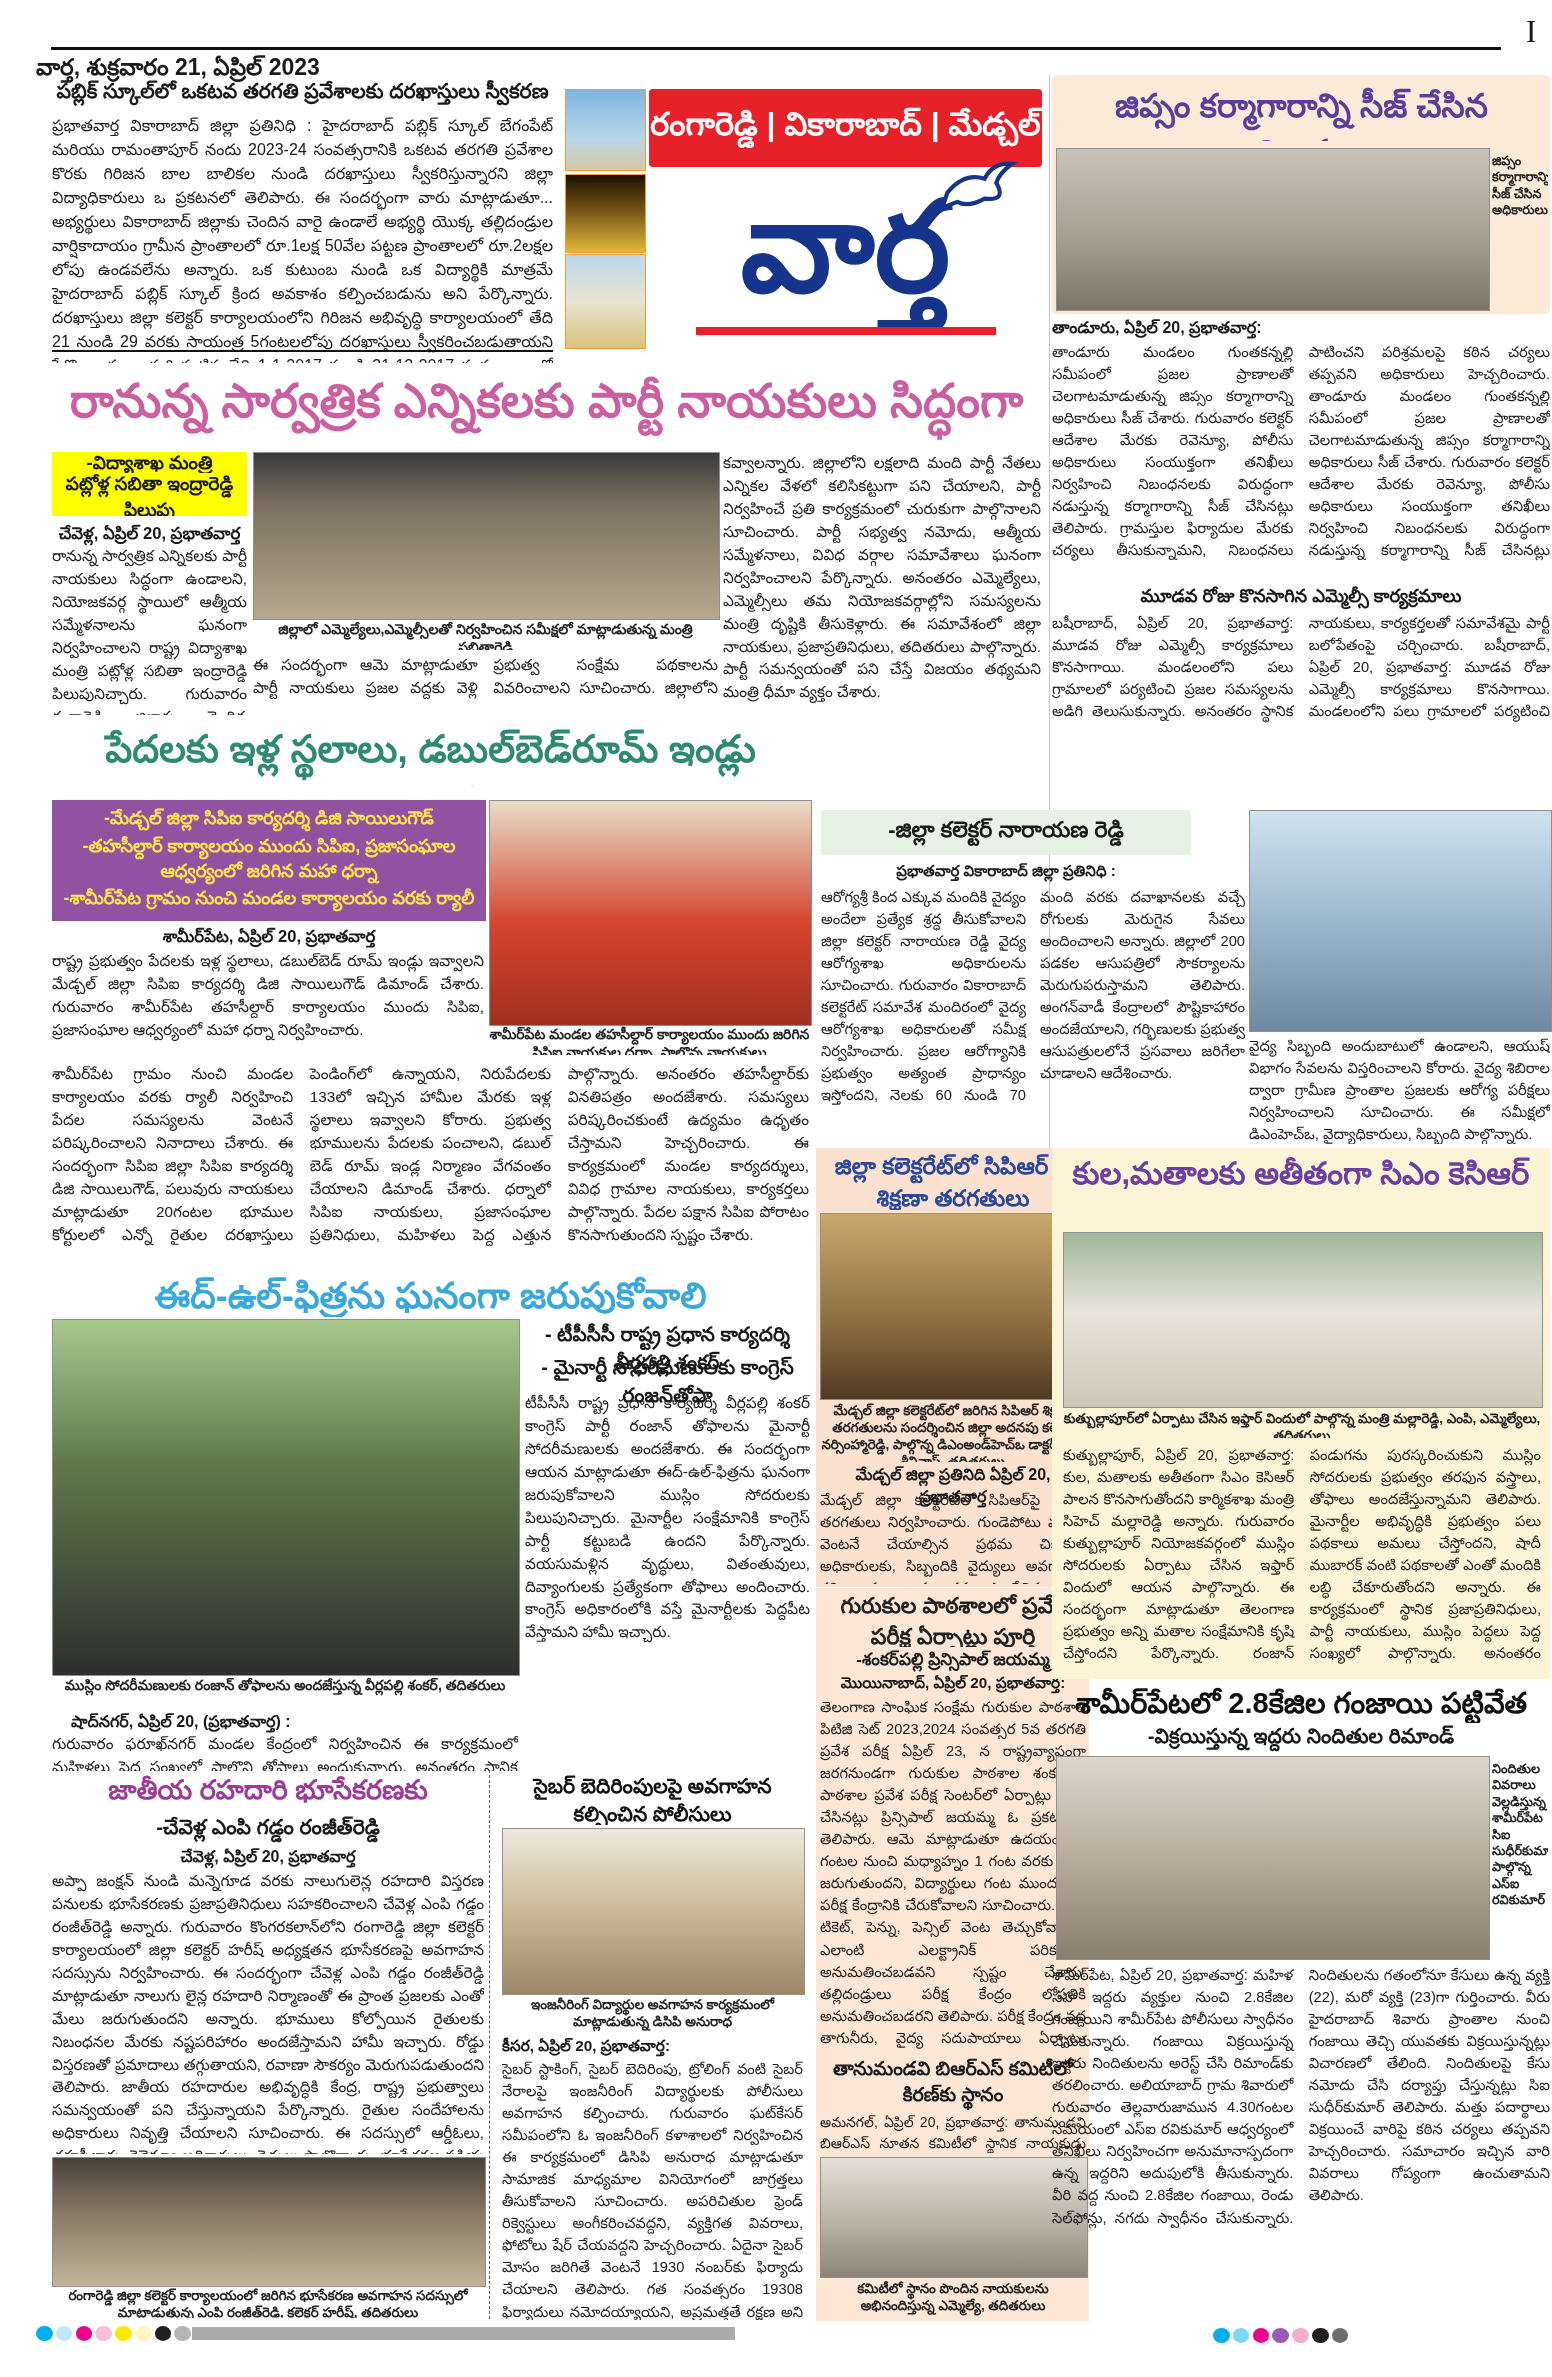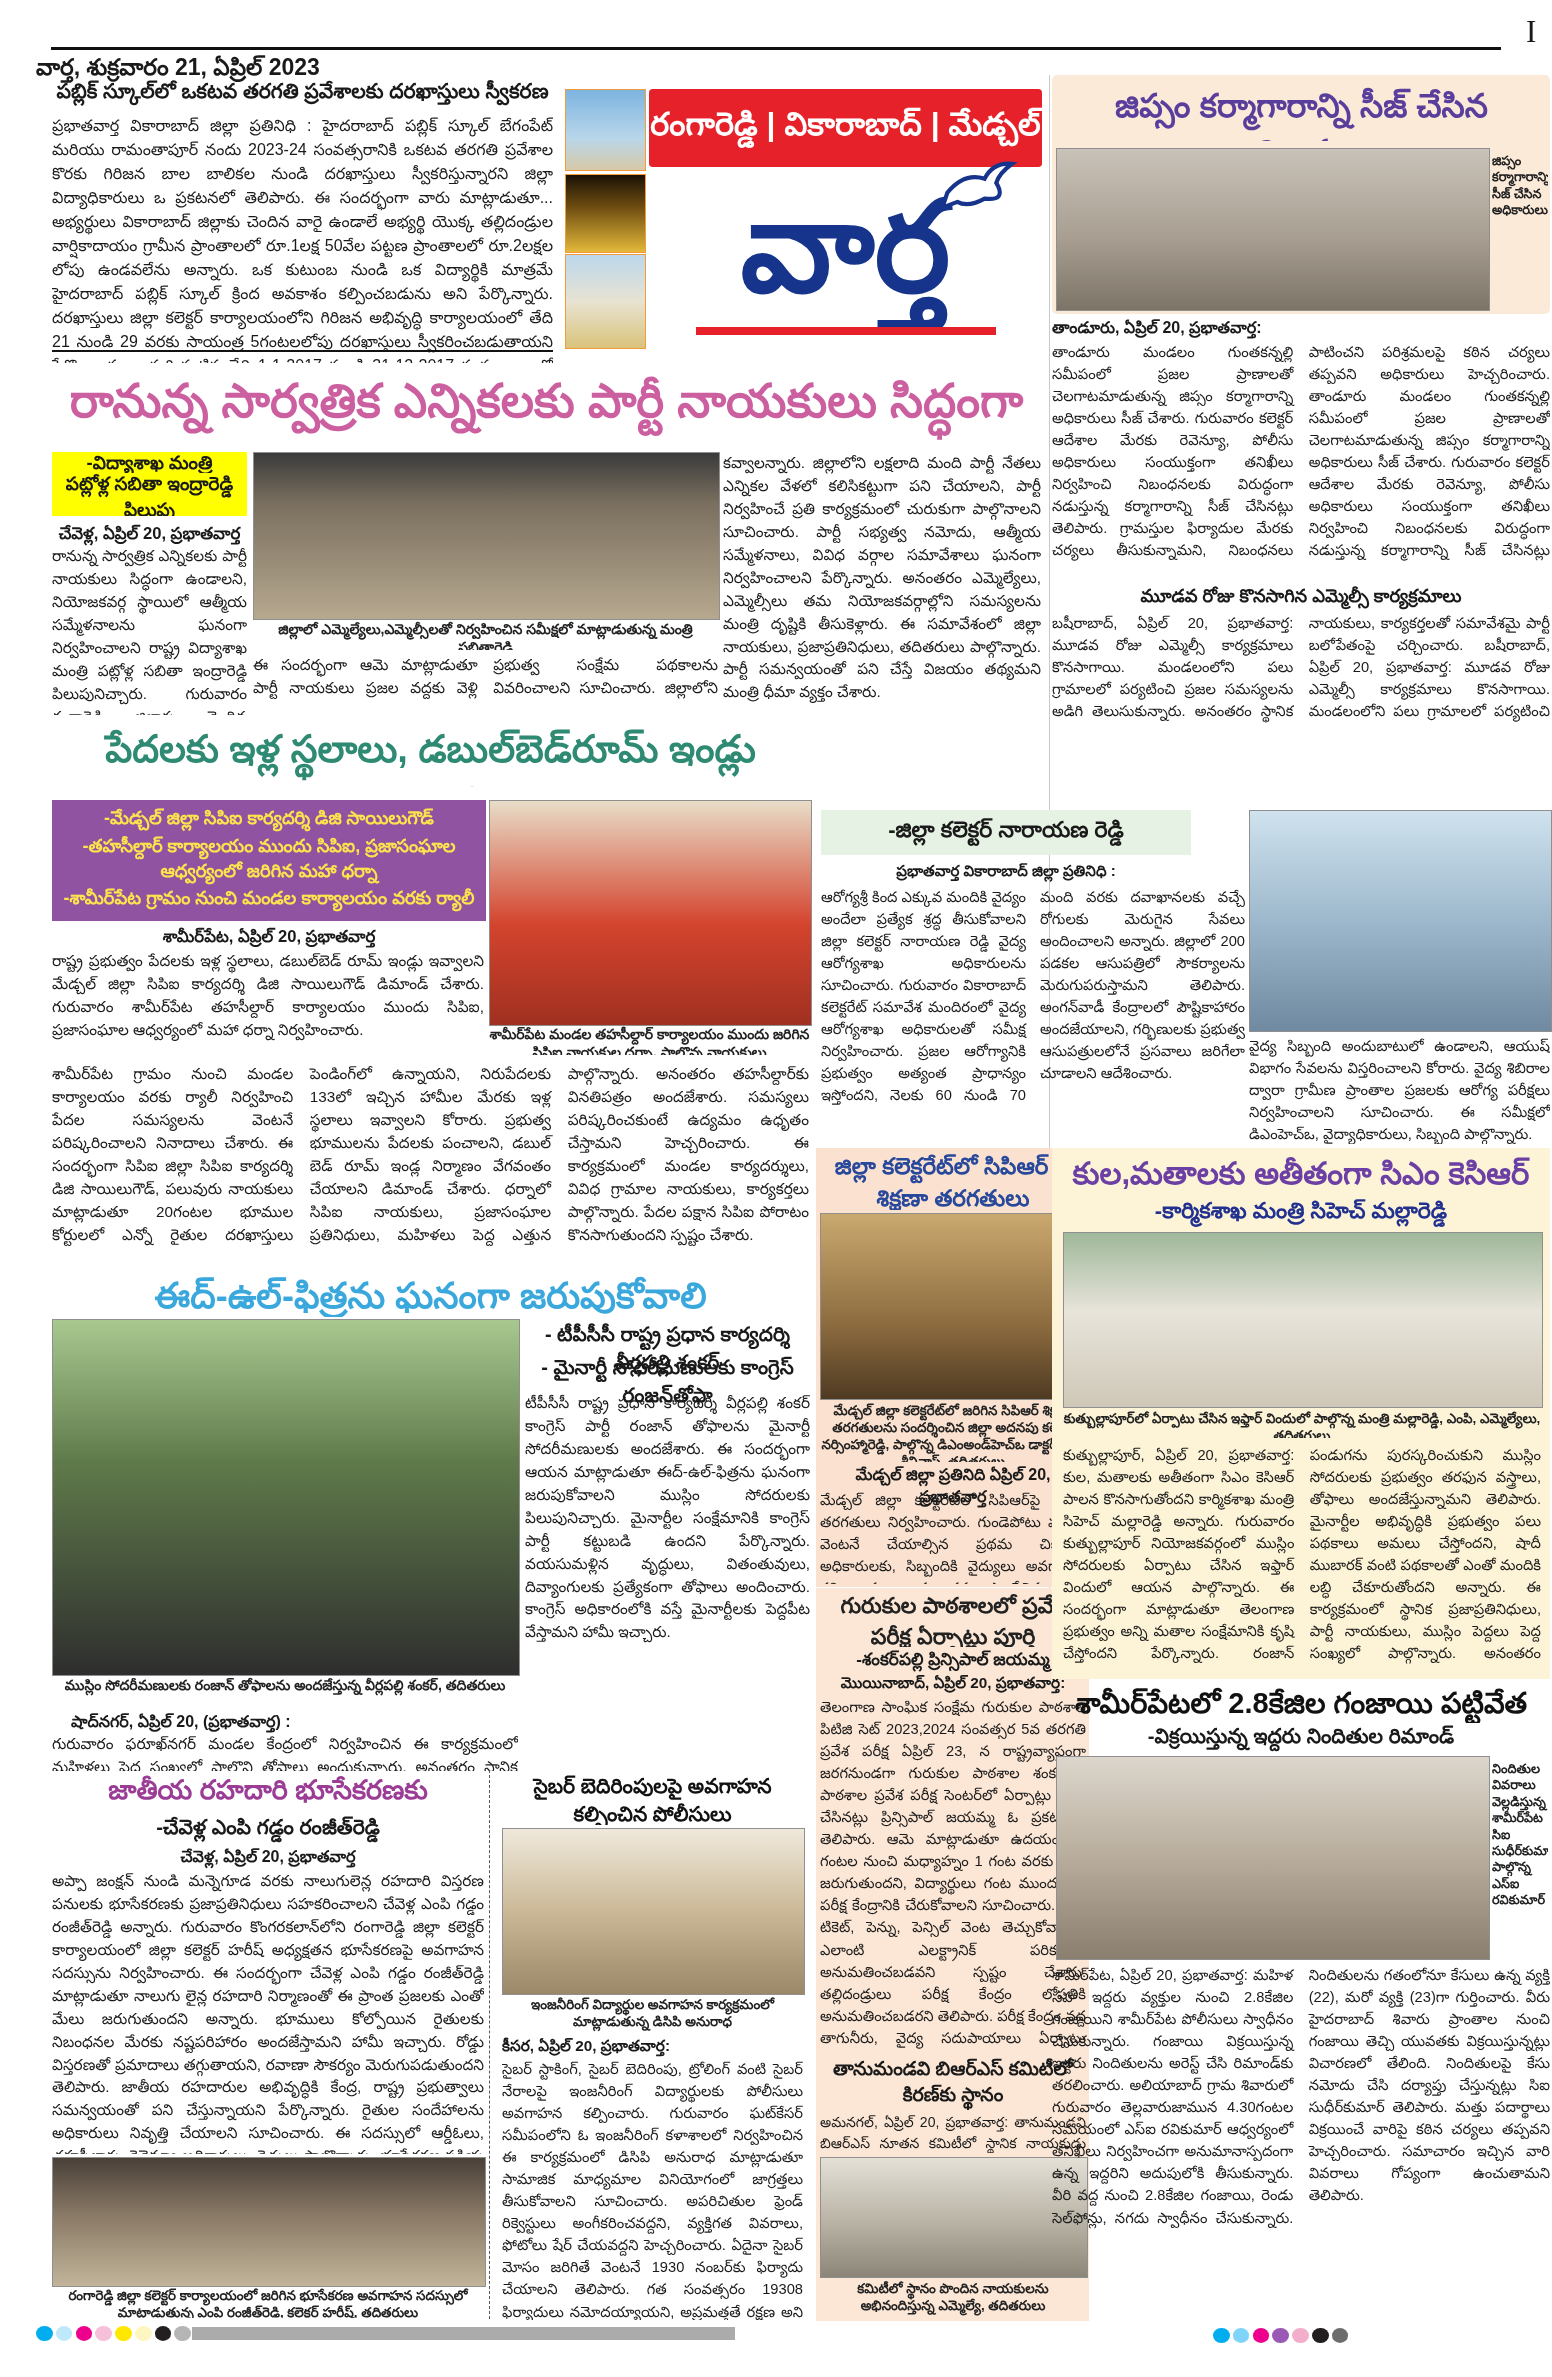--- a/index.html
+++ b/index.html
@@ -118,21 +118,20 @@
   <div class="abs kicker" style="left:820px;top:1650px;width:266px;font-size:17px;">-శంకర్‌పల్లి ప్రిన్సిపాల్ జయమ్మ</div>
   <div class="abs dateline" style="left:820px;top:1674px;width:266px;font-size:15.3px;text-align:center;">మొయినాబాద్, ఏప్రిల్ 20, ప్రభాతవార్త:</div>
   <div class="abs body-txt" style="left:820px;top:1696px;width:266px;height:355px;font-size:14.7px;">తెలంగాణ సాంఘిక సంక్షేమ గురుకుల పాఠశాల పిటిజి సెట్ 2023,2024 సంవత్సర 5వ తరగతి ప్రవేశ పరీక్ష ఏప్రిల్ 23, న రాష్ట్రవ్యాప్తంగా జరగనుండగా గురుకుల పాఠశాల శంకర్‌పల్లి పాఠశాల ప్రవేశ పరీక్ష సెంటర్‌లో ఏర్పాట్లు పూర్తి చేసినట్లు ప్రిన్సిపాల్ జయమ్మ ఓ ప్రకటనలో తెలిపారు. ఆమె మాట్లాడుతూ ఉదయం 11 గంటల నుంచి మధ్యాహ్నం 1 గంట వరకు పరీక్ష జరుగుతుందని, విద్యార్థులు గంట ముందుగానే పరీక్ష కేంద్రానికి చేరుకోవాలని సూచించారు. హాల్ టికెట్, పెన్ను, పెన్సిల్ వెంట తెచ్చుకోవాలని, ఎలాంటి ఎలక్ట్రానిక్ పరికరాలు అనుమతించబడవని స్పష్టం చేశారు. తల్లిదండ్రులు పరీక్ష కేంద్రం లోపలికి అనుమతించబడరని తెలిపారు. పరీక్ష కేంద్రం వద్ద తాగునీరు, వైద్య సదుపాయాలు ఏర్పాటు చేసినట్లు పేర్కొన్నారు.</div>
   <div class="abs kicker" style="left:820px;top:2058px;width:266px;height:52px;font-size:19px;">తానుమండవి బిఆర్ఎస్ కమిటీలో కిరణ్‌కు స్థానం</div>
   <div class="abs body-txt" style="left:820px;top:2112px;width:266px;height:41px;font-size:14px;">అమనగల్, ఏప్రిల్ 20, ప్రభాతవార్త: తానుమండవి బిఆర్ఎస్ నూతన కమిటీలో స్థానిక నాయకుడు కిరణ్‌కు స్థానం లభించింది. ఎమ్మెల్యే ఆధ్వర్యంలో నూతన కమిటీ సభ్యులను ప్రకటించారు.</div>
   <div class="abs photo ph-brs" style="left:820px;top:2157px;width:266px;height:119px;"></div>
   <div class="abs caption" style="left:820px;top:2280px;width:266px;height:36px;font-size:13.4px;">కమిటీలో స్థానం పొందిన నాయకులను అభినందిస్తున్న ఎమ్మెల్యే, తదితరులు</div>
 
   <div class="abs" style="left:1052px;top:1148px;width:498px;height:531px;background:#fdf4d8;"></div>
   <div class="abs title" style="left:1056px;top:1156px;width:490px;height:40px;font-size:31px;color:#6b3fa3;">కుల,మతాలకు అతీతంగా సిఎం కెసిఆర్ పాలన</div>
-  <div class="abs kicker" style="left:1056px;top:1198px;width:490px;font-size:22px;color:#22318f;">-కార్మికశాఖ మంత్రి సిహెచ్ మల్లారెడ్డి</div>
   <div class="abs photo ph-iftar" style="left:1063px;top:1232px;width:478px;height:174px;"></div>
   <div class="abs caption" style="left:1063px;top:1410px;width:478px;height:28px;font-size:13.4px;">కుత్బుల్లాపూర్‌లో ఏర్పాటు చేసిన ఇఫ్తార్ విందులో పాల్గొన్న మంత్రి మల్లారెడ్డి, ఎంపి, ఎమ్మెల్యేలు, తదితరులు</div>
   <div class="abs body-txt cols2" style="left:1063px;top:1444px;width:478px;height:227px;font-size:14.7px;">కుత్బుల్లాపూర్, ఏప్రిల్ 20, ప్రభాతవార్త: కుల, మతాలకు అతీతంగా సిఎం కెసిఆర్ పాలన కొనసాగుతోందని కార్మికశాఖ మంత్రి సిహెచ్ మల్లారెడ్డి అన్నారు. గురువారం కుత్బుల్లాపూర్ నియోజకవర్గంలో ముస్లిం సోదరులకు ఏర్పాటు చేసిన ఇఫ్తార్ విందులో ఆయన పాల్గొన్నారు. ఈ సందర్భంగా మాట్లాడుతూ తెలంగాణ ప్రభుత్వం అన్ని మతాల సంక్షేమానికి కృషి చేస్తోందని పేర్కొన్నారు. రంజాన్ పండుగను పురస్కరించుకుని ముస్లిం సోదరులకు ప్రభుత్వం తరఫున వస్త్రాలు, తోఫాలు అందజేస్తున్నామని తెలిపారు. మైనార్టీల అభివృద్ధికి ప్రభుత్వం పలు పథకాలు అమలు చేస్తోందని, షాదీ ముబారక్ వంటి పథకాలతో ఎంతో మందికి లబ్ధి చేకూరుతోందని అన్నారు. ఈ కార్యక్రమంలో స్థానిక ప్రజాప్రతినిధులు, పార్టీ నాయకులు, ముస్లిం పెద్దలు పెద్ద సంఖ్యలో పాల్గొన్నారు. అనంతరం మతసామరస్యం చాటేలా అందరూ కలిసి ఇఫ్తార్ విందులో పాల్గొన్నారు.</div>
 
   <div class="abs title" style="left:52px;top:1275px;width:757px;height:42px;font-size:36px;color:#3aa8dc;">ఈద్-ఉల్-ఫిత్రను ఘనంగా జరుపుకోవాలి</div>
   <div class="abs photo ph-eid" style="left:52px;top:1319px;width:466px;height:355px;"></div>
   <div class="abs caption" style="left:52px;top:1677px;width:466px;height:31px;">ముస్లిం సోదరీమణులకు రంజాన్ తోఫాలను అందజేస్తున్న వీర్లపల్లి శంకర్, తదితరులు</div>
   <div class="abs kicker" style="left:525px;top:1323px;width:285px;font-size:20px;">- టీపీసీసీ రాష్ట్ర ప్రధాన కార్యదర్శి వీర్లపల్లి శంకర్</div>
   <div class="abs kicker" style="left:525px;top:1356px;width:285px;font-size:20px;">- మైనార్టీ సోదరీమణులకు కాంగ్రెస్ రంజన్‌తోఫా</div>
   <div class="abs body-txt" style="left:525px;top:1392px;width:285px;height:378px;">టీపీసీసీ రాష్ట్ర ప్రధాన కార్యదర్శి వీర్లపల్లి శంకర్ కాంగ్రెస్ పార్టీ రంజాన్ తోఫాలను మైనార్టీ సోదరీమణులకు అందజేశారు. ఈ సందర్భంగా ఆయన మాట్లాడుతూ ఈద్-ఉల్-ఫిత్రను ఘనంగా జరుపుకోవాలని ముస్లిం సోదరులకు పిలుపునిచ్చారు. మైనార్టీల సంక్షేమానికి కాంగ్రెస్ పార్టీ కట్టుబడి ఉందని పేర్కొన్నారు. వయసుమళ్లిన వృద్ధులు, వితంతువులు, దివ్యాంగులకు ప్రత్యేకంగా తోఫాలు అందించారు. కాంగ్రెస్ అధికారంలోకి వస్తే మైనార్టీలకు పెద్దపీట వేస్తామని హామీ ఇచ్చారు.</div>

